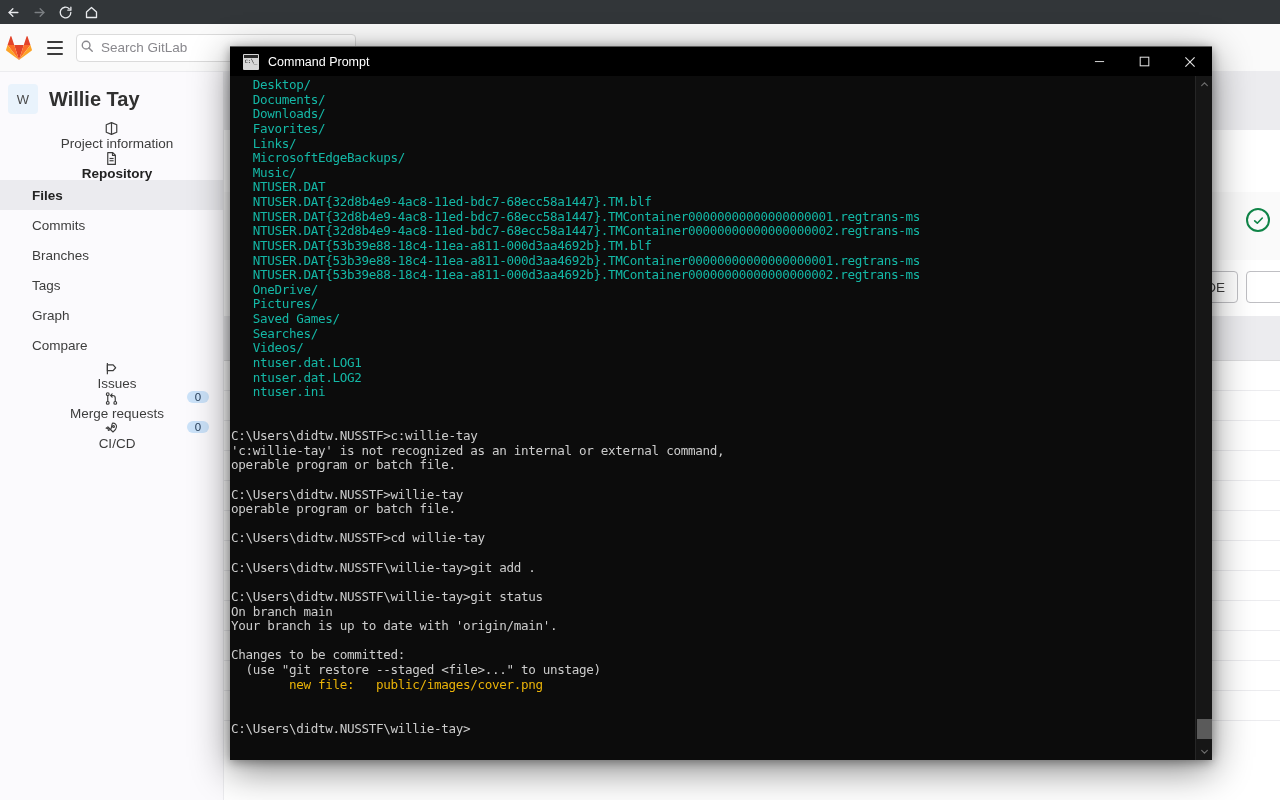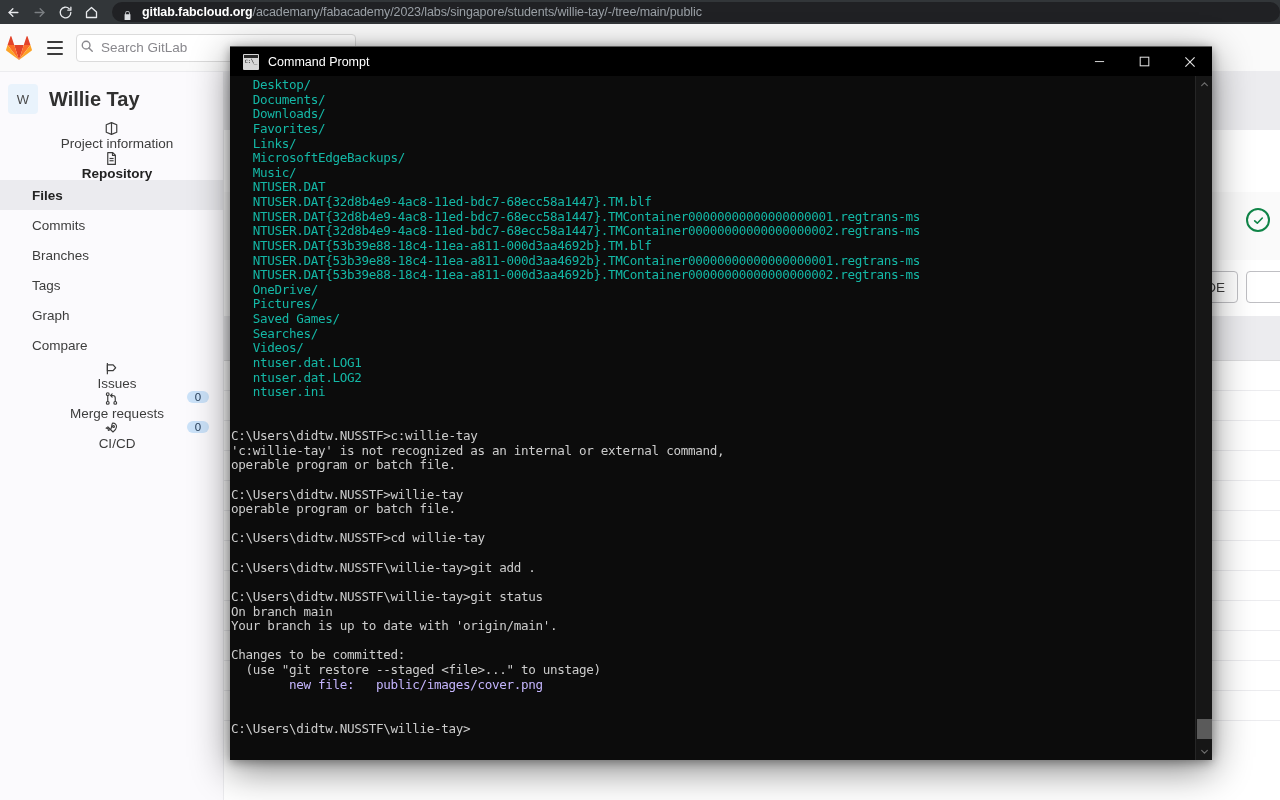--- a/index.html
+++ b/index.html
@@ -386,21 +386,21 @@
     top: 2px;
     left: 1px;
     font-family: "DejaVu Sans Mono", monospace;
     font-size: 12.6px;
     line-height: 14.62px;
     white-space: pre;
     color: #cccccc;
     letter-spacing: -0.33px;
   }
   .cmd-text .red   { color: #14b8a6; }
-  .cmd-text .grn   { color: #c4b5fd; margin-top: 24px; }
+  .cmd-text .grn   { color: #eab308; margin-top: 24px; }
   .cmd-text .wht   { color: #cccccc; }
 
   .cmd-scroll {
     position: absolute;
     top: 30px;
     right: 0;
     width: 17px;
     height: 684px;
     background: #161616;
     border-left: 1px solid #262626;
@@ -451,30 +451,20 @@
             <path d="M20.5 12a8.5 8.5 0 1 1-2.6-6.1"></path>
             <polyline points="20.6 3.4 20.6 8.2 15.8 8.2"></polyline>
           </svg>
       </span>
     </div>
     <div class="nav-btn">
       <span>
         <svg width="15" height="15" viewBox="0 0 24 24" fill="none" stroke="currentColor" stroke-width="2.1" stroke-linecap="round" stroke-linejoin="round">
             <path d="M4 11.2 12 4l8 7.2V20H4z"></path>
           </svg>
-      </span>
-    </div>
-    <div class="omnibox">
-      <span class="lock-icon">
-        <svg width="11" height="11" viewBox="0 0 24 24" fill="currentColor">
-            <path d="M17 9V7a5 5 0 0 0-10 0v2H5.6v13h12.8V9H17zm-8.2 0V7a3.2 3.2 0 0 1 6.4 0v2H8.8z"></path>
-          </svg>
-      </span>
-      <span class="url-text">
-        <span class="url-domain">gitlab.fabcloud.org</span><span class="url-path">/academany/fabacademy/2023/labs/singapore/students/willie-tay/-/tree/main/public</span>
       </span>
     </div>
   </div>
 
   <div class="page">
 
     <div class="gl-topbar">
       <span class="gl-logo">
         <svg width="26" height="26" viewBox="0 0 36 36">
           <path fill="#e24329" d="M18 34.5 24.6 14h-13.2z"></path>

